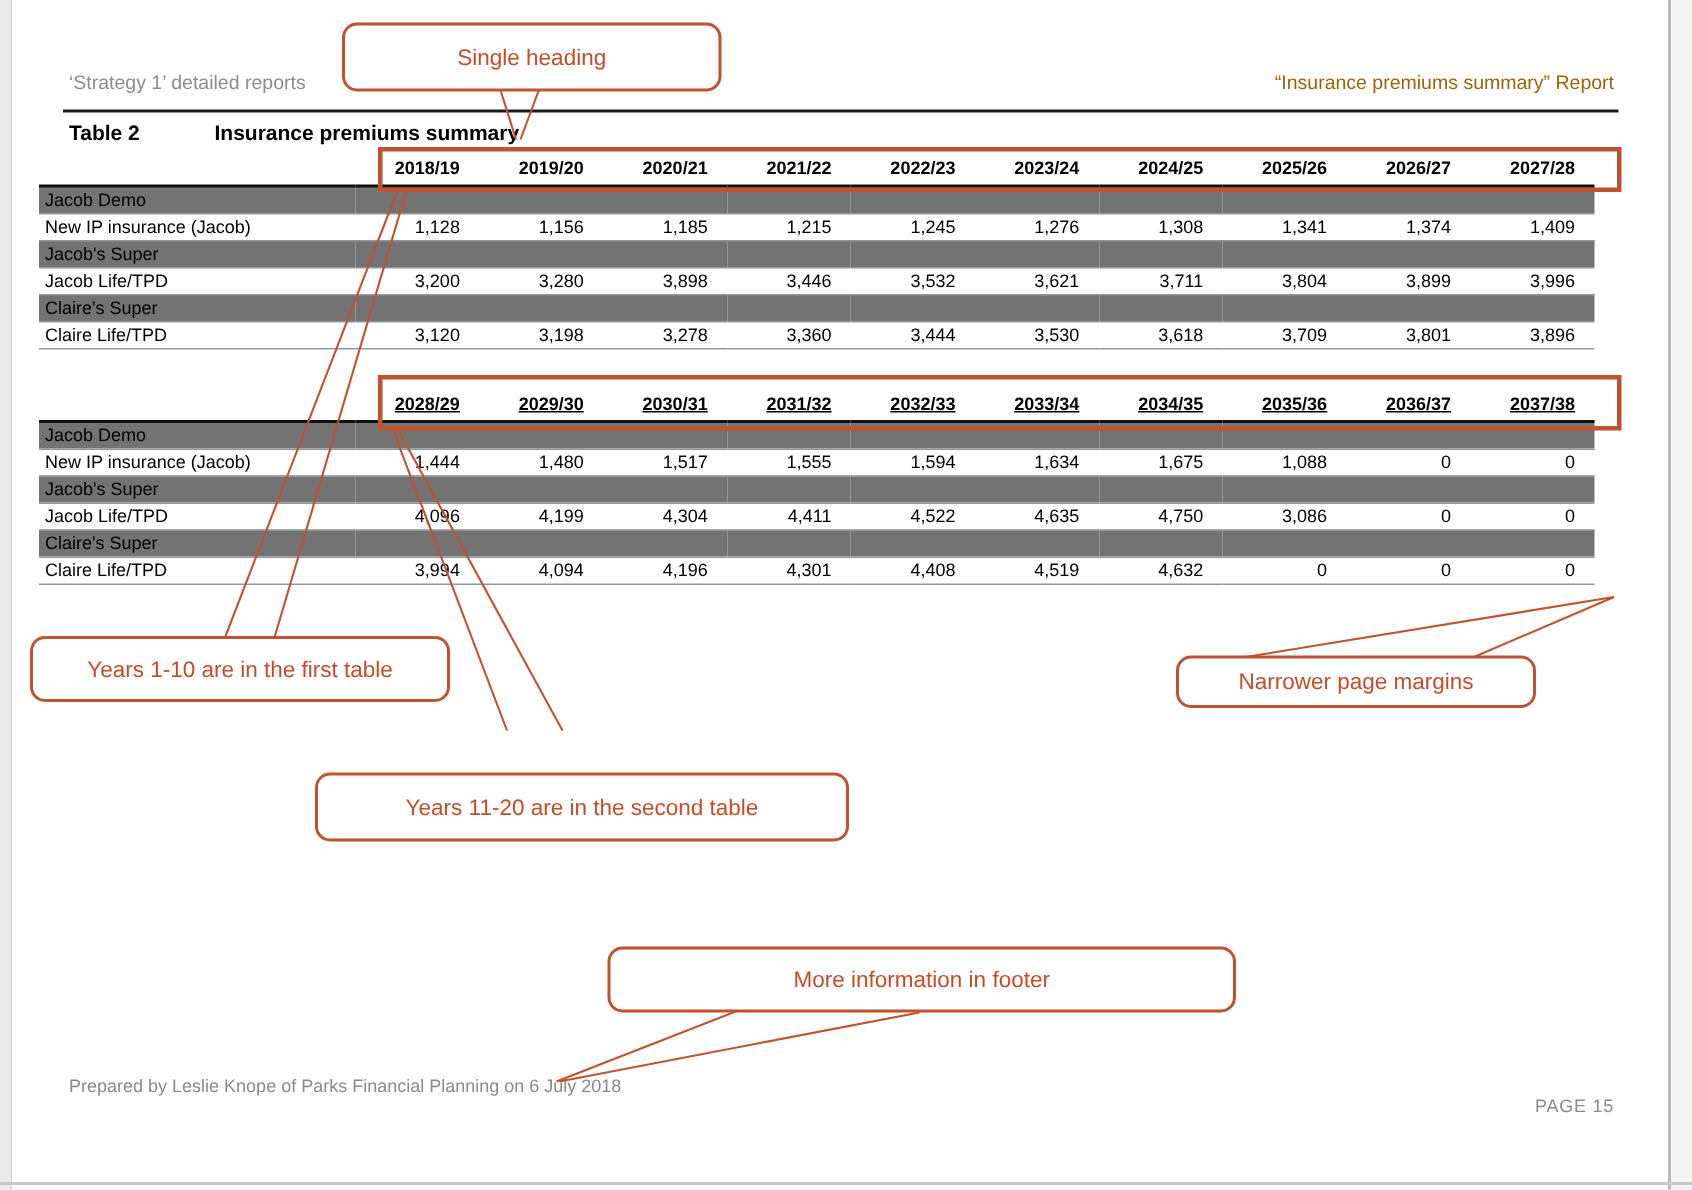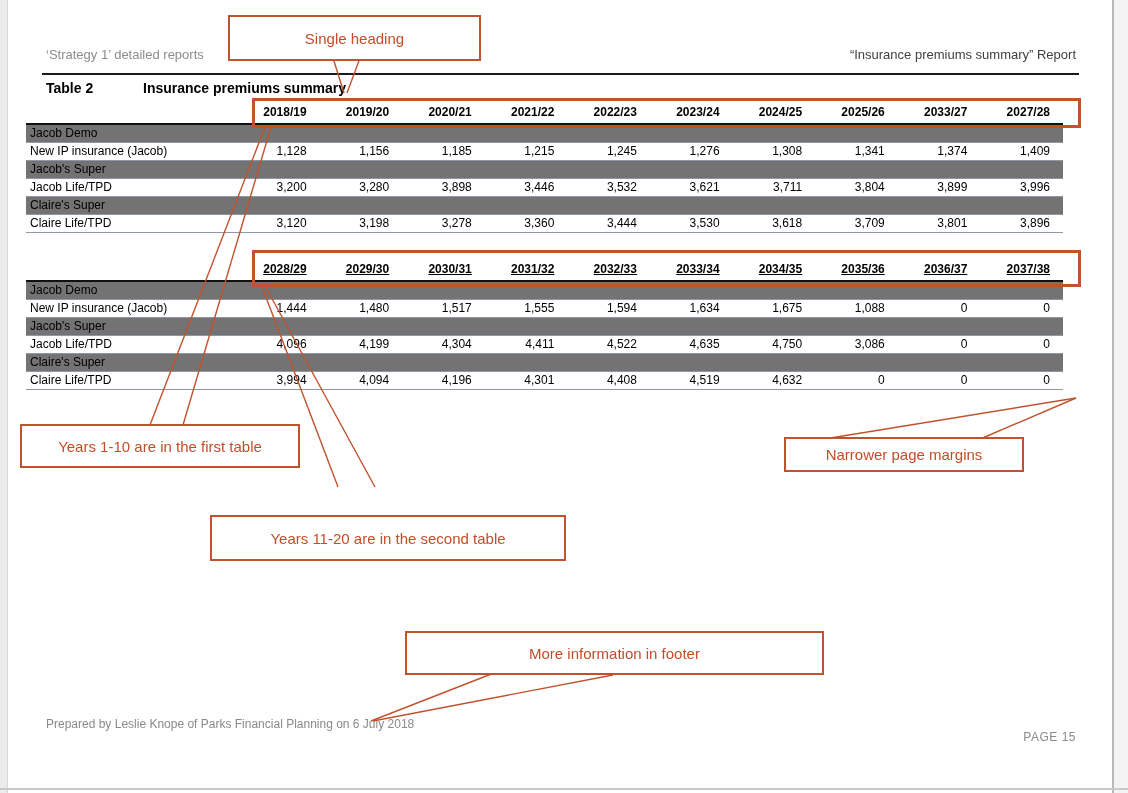--- a/index.html
+++ b/index.html
@@ -9,21 +9,21 @@
   }
   .sheet{position:absolute;inset:0;background:#fff;}
   
   .edge-left{position:absolute;left:0;top:0;width:7px;height:793px;background:#ebebeb;border-right:1px solid #d7d7d7;}
   .edge-right-line{position:absolute;left:1112px;top:0;width:2px;height:793px;background:#b9b9b9;}
   .edge-right-band{position:absolute;left:1114px;top:0;width:14px;height:793px;background:#f4f4f4;}
   .edge-bottom{position:absolute;left:0;top:788px;width:1128px;height:2px;background:#c4c9cd;}
 
   
   .hdr-left{position:absolute;left:46px;top:47px;font-size:13px;color:#8c8c8c;}
-  .hdr-right{position:absolute;right:52px;top:47px;font-size:13px;color:#404040;}
+  .hdr-right{position:absolute;right:52px;top:47px;font-size:13px;color:#a16207;}
   .ftr{position:absolute;left:46px;top:715px;font-size:12px;color:#8a8a8a;letter-spacing:.3px;line-height:18px;}
   .ftr .l2{letter-spacing:0;}
   .page-num{position:absolute;right:52px;top:730px;font-size:12px;color:#8a8a8a;letter-spacing:.5px;}
 
   
   .rule-top{position:absolute;left:42px;top:73px;width:1037px;height:2px;background:#1a1a1a;}
   .tbl-heading{position:absolute;left:46px;top:80px;font-size:14px;font-weight:bold;color:#000;}
   .tbl-heading .title{position:absolute;left:97px;top:0;width:400px;font-weight:bold;}
 
   
@@ -38,21 +38,21 @@
   table.rpt tbody tr.section{background:#737373;}
   table.rpt td{text-align:right;padding:0 13px 0 0;}
   table.rpt td.lbl{text-align:left;padding:0 0 0 4px;}
 
   
   .year-box{position:absolute;border:3px solid #C0532D;background:transparent;pointer-events:none;z-index:4;}
   #year-box-1{left:252px;top:98px;width:823px;height:24px;}
   #year-box-2{left:252px;top:250px;width:823px;height:31px;}
 
   
-  .callout{position:absolute;border:2px solid #C0532D;border-radius:0;background:#fff;z-index:6;
+  .callout{position:absolute;border:2px solid #C0532D;border-radius:10px;background:#fff;z-index:6;
            display:flex;align-items:center;justify-content:center;color:#C44D28;font-size:15px;}
   #co-single{left:228px;top:15px;width:249px;height:42px;}
   #co-y110{left:20px;top:424px;width:276px;height:40px;}
   #co-y1120{left:210px;top:486px;width:352px;height:42px;margin-top:29px;}
   #co-margins{left:784px;top:437px;width:236px;height:31px;}
   #co-footer{left:405px;top:631px;width:415px;height:40px;}
 
   svg.tails{position:absolute;left:0;top:0;z-index:5;pointer-events:none;}
 </style>
 </head>
@@ -87,21 +87,21 @@
         <tr>
           <th class="lbl"></th>
           <th>2018/19</th>
           <th>2019/20</th>
           <th>2020/21</th>
           <th>2021/22</th>
           <th>2022/23</th>
           <th>2023/24</th>
           <th>2024/25</th>
           <th>2025/26</th>
-          <th>2033/27</th>
+          <th>2026/27</th>
           <th>2027/28</th>
         </tr>
       </thead>
       <tbody>
         <tr class="section">
           <td class="lbl">Jacob Demo</td>
           <td></td>
           <td></td>
           <td></td>
           <td></td>

